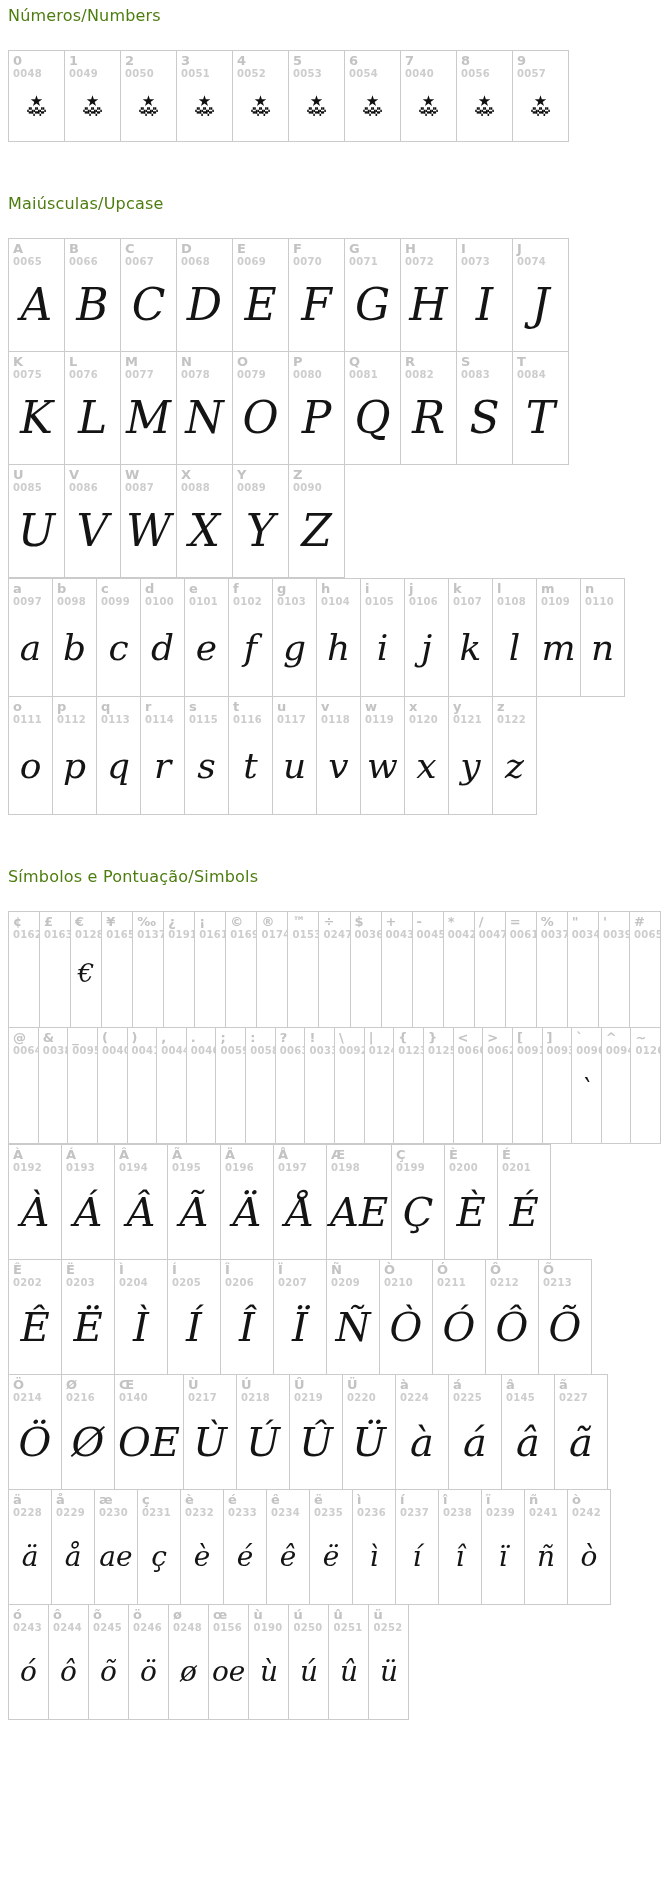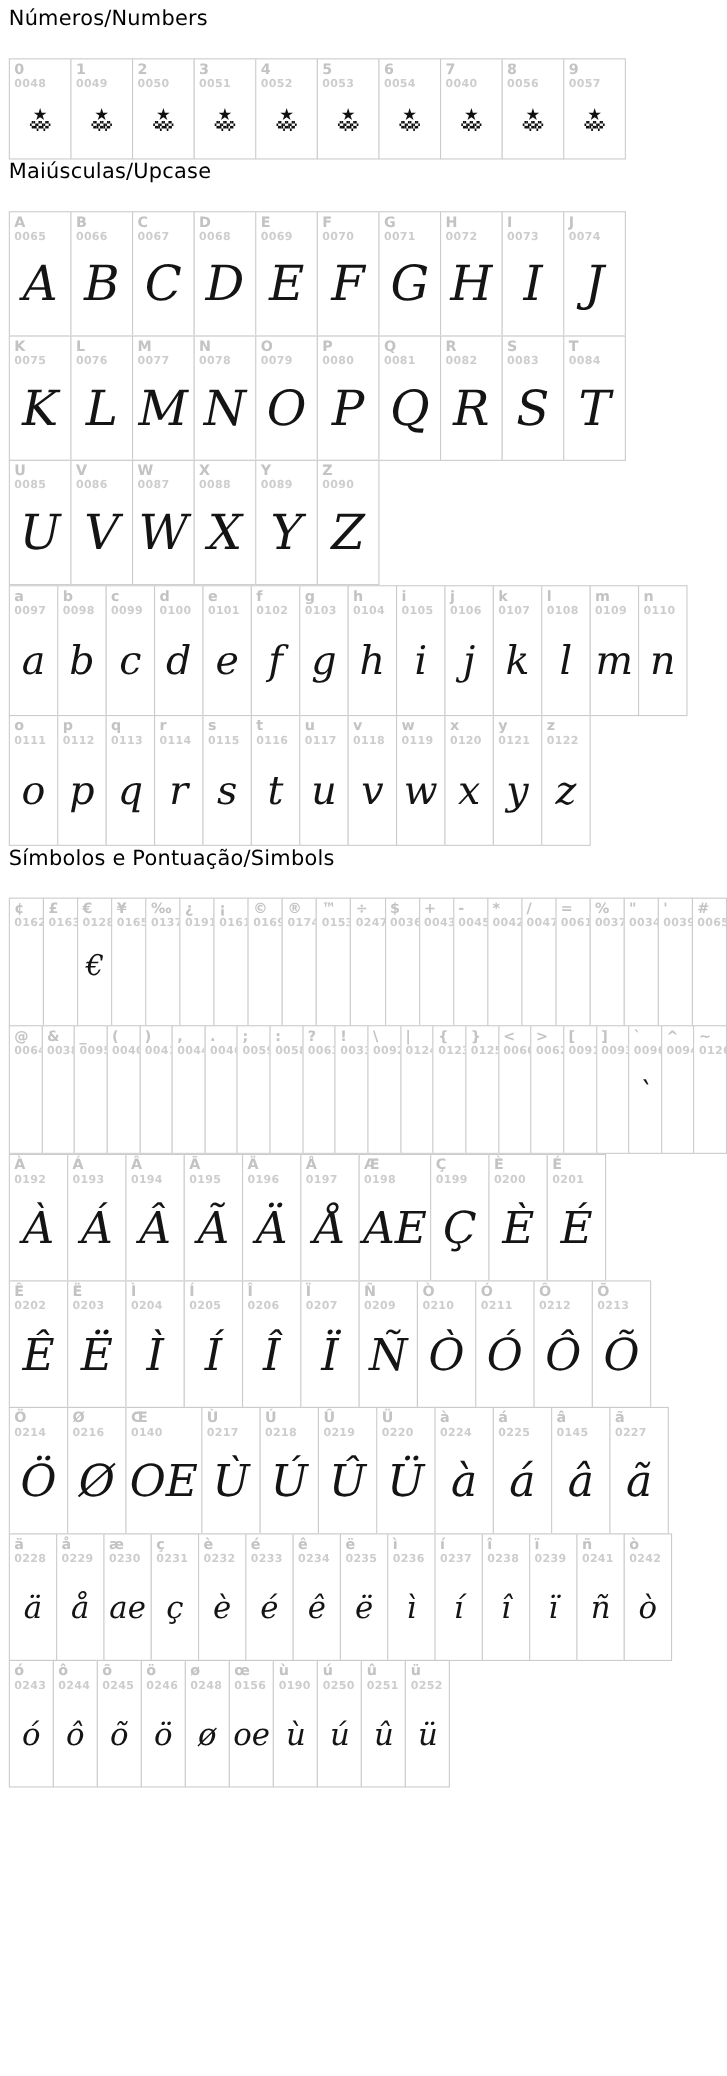--- a/index.html
+++ b/index.html
@@ -4,27 +4,27 @@
 <style>
   html,body{margin:0;padding:0;background:#ffffff;}
   body{
     width:661px;
     font-family:"DejaVu Sans", sans-serif;
     padding:6px 0 10px 8px;
     box-sizing:border-box;
   }
   .section{display:block;}
   .section h2{
-    font-size:19px;
+    font-size:16px;
     font-weight:400;
-    color:#000000;
+    color:#4d7c0f;
     margin:0 0 25px 0;
     letter-spacing:0.2px;
   }
-  .section + .section h2{}
+  .section + .section h2{margin-top:52px;}
   .row{display:flex;align-items:stretch;}
   .row + .row{margin-top:-1px;}
   .cell{
     border:1px solid #cbcbcb;
     margin-left:-1px;
     box-sizing:border-box;
     display:flex;
     flex-direction:column;
     background:#fff;
   }

